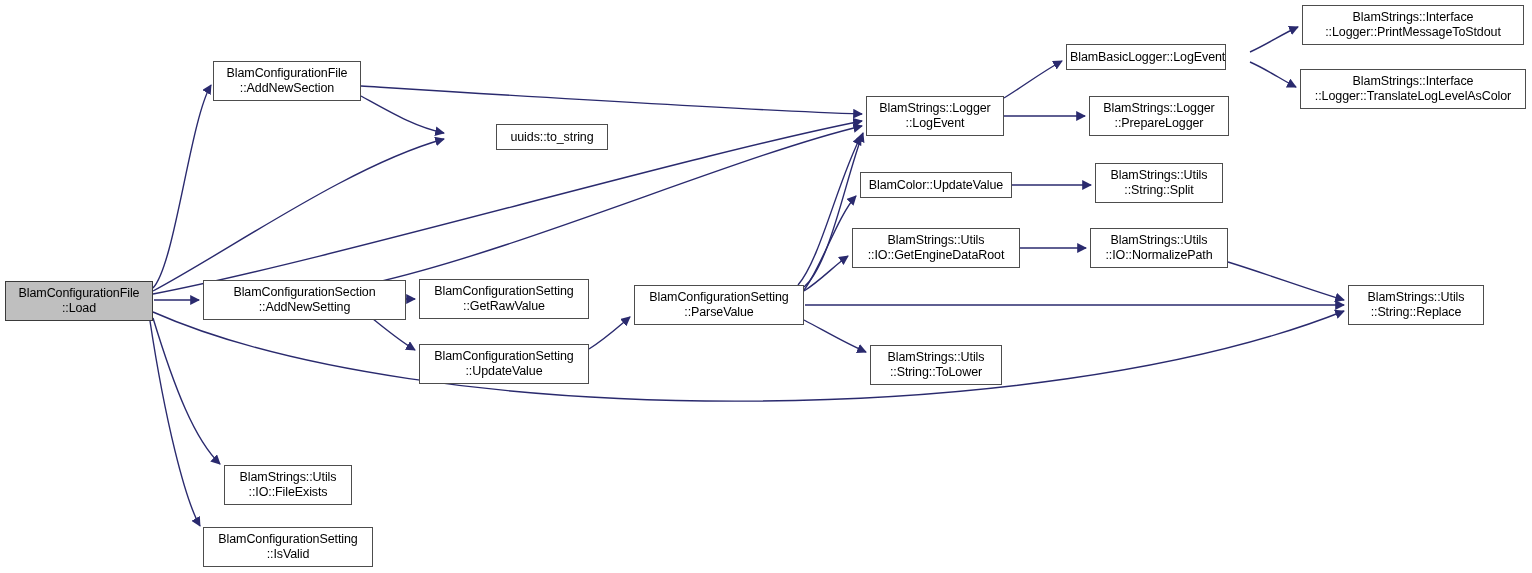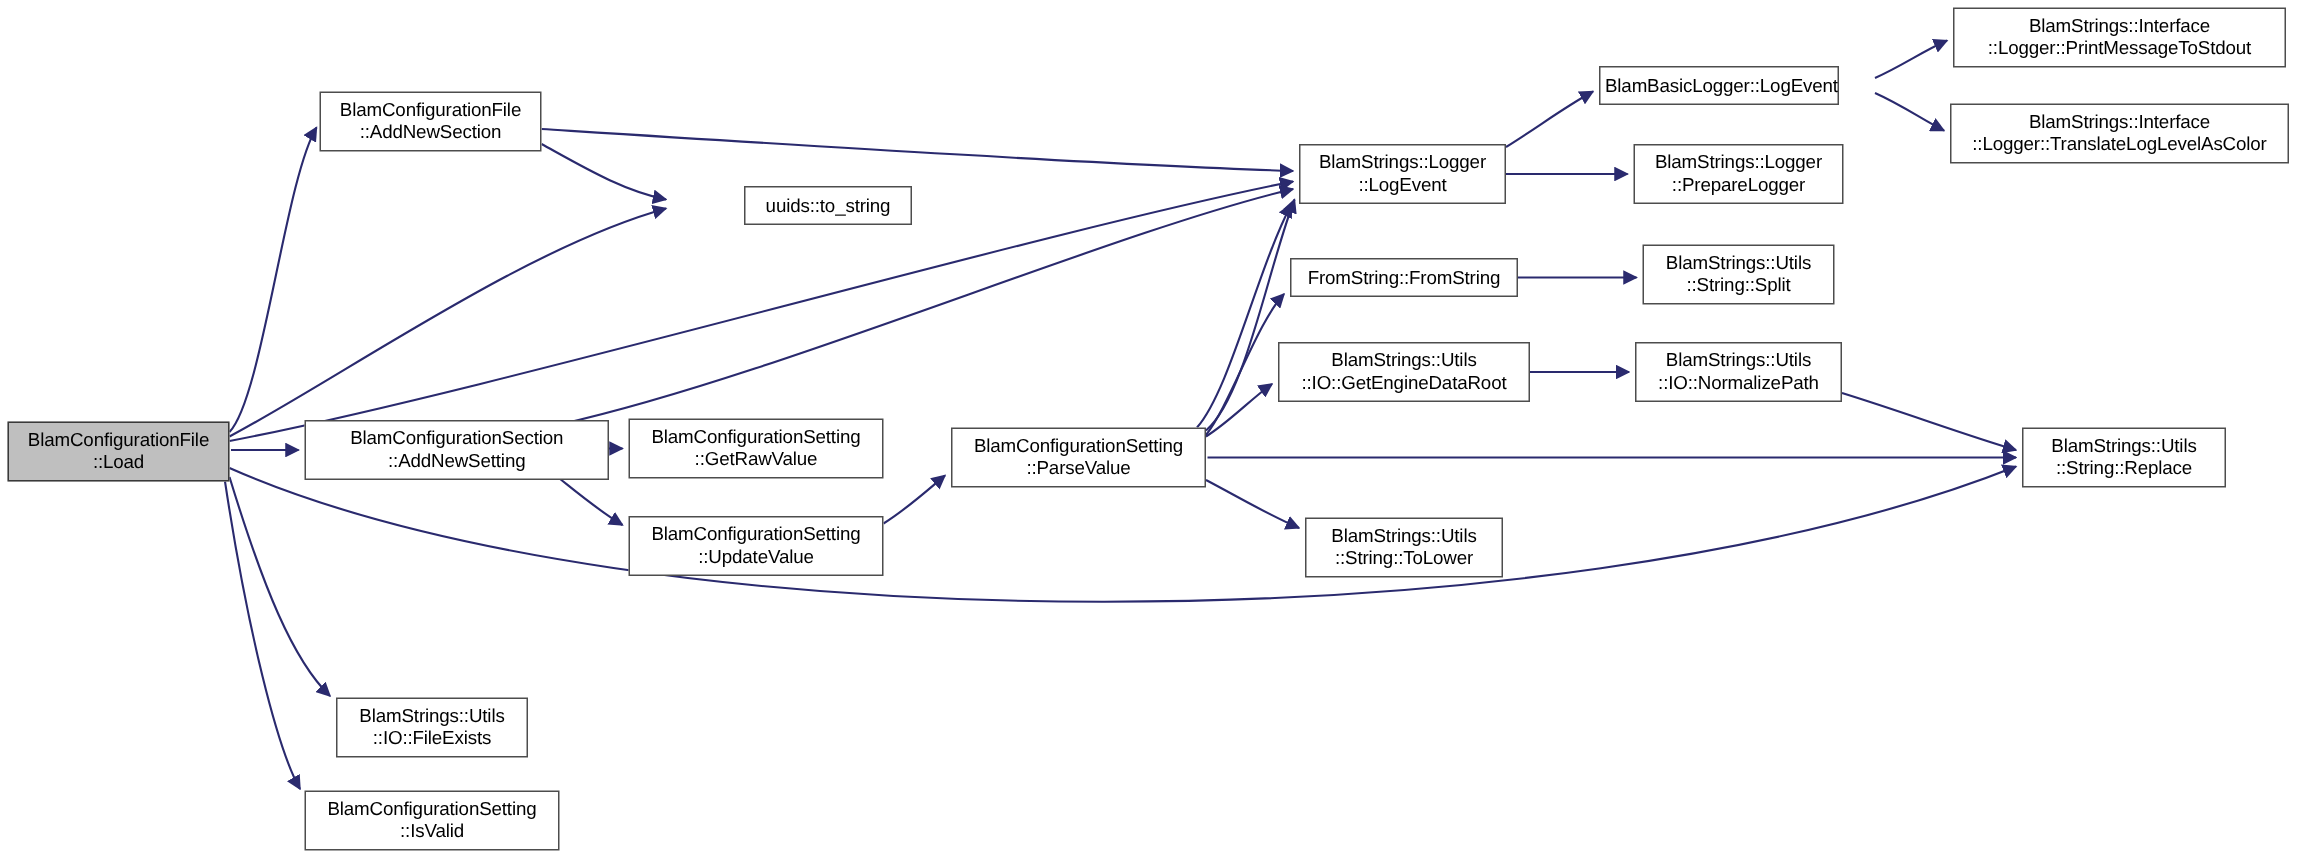--- a/index.html
+++ b/index.html
@@ -73,21 +73,21 @@
       <div class="node" style="left: 203px; top: 280px; width: 203px; height: 40px;"><span class="node-label">BlamConfigurationSection
 ::AddNewSetting</span></div>
       <div class="node" style="left: 419px; top: 279px; width: 170px; height: 40px;"><span class="node-label">BlamConfigurationSetting
 ::GetRawValue</span></div>
       <div class="node" style="left: 419px; top: 344px; width: 170px; height: 40px;"><span class="node-label">BlamConfigurationSetting
 ::UpdateValue</span></div>
       <div class="node" style="left: 634px; top: 285px; width: 170px; height: 40px;"><span class="node-label">BlamConfigurationSetting
 ::ParseValue</span></div>
       <div class="node" style="left: 866px; top: 96px; width: 138px; height: 40px;"><span class="node-label">BlamStrings::Logger
 ::LogEvent</span></div>
-      <div class="node" style="left: 860px; top: 172px; width: 152px; height: 26px;"><span class="node-label">FromString::FromString</span></div>
+      <div class="node" style="left: 860px; top: 172px; width: 152px; height: 26px;"><span class="node-label">BlamColor::UpdateValue</span></div>
       <div class="node" style="left: 852px; top: 228px; width: 168px; height: 40px;"><span class="node-label">BlamStrings::Utils
 ::IO::GetEngineDataRoot</span></div>
       <div class="node" style="left: 870px; top: 345px; width: 132px; height: 40px;"><span class="node-label">BlamStrings::Utils
 ::String::ToLower</span></div>
       <div class="node" style="left: 1066px; top: 44px; width: 160px; height: 26px;"><span class="node-label">BlamBasicLogger::LogEvent</span></div>
       <div class="node" style="left: 1089px; top: 96px; width: 140px; height: 40px;"><span class="node-label">BlamStrings::Logger
 ::PrepareLogger</span></div>
       <div class="node" style="left: 1095px; top: 163px; width: 128px; height: 40px;"><span class="node-label">BlamStrings::Utils
 ::String::Split</span></div>
       <div class="node" style="left: 1090px; top: 228px; width: 138px; height: 40px;"><span class="node-label">BlamStrings::Utils

